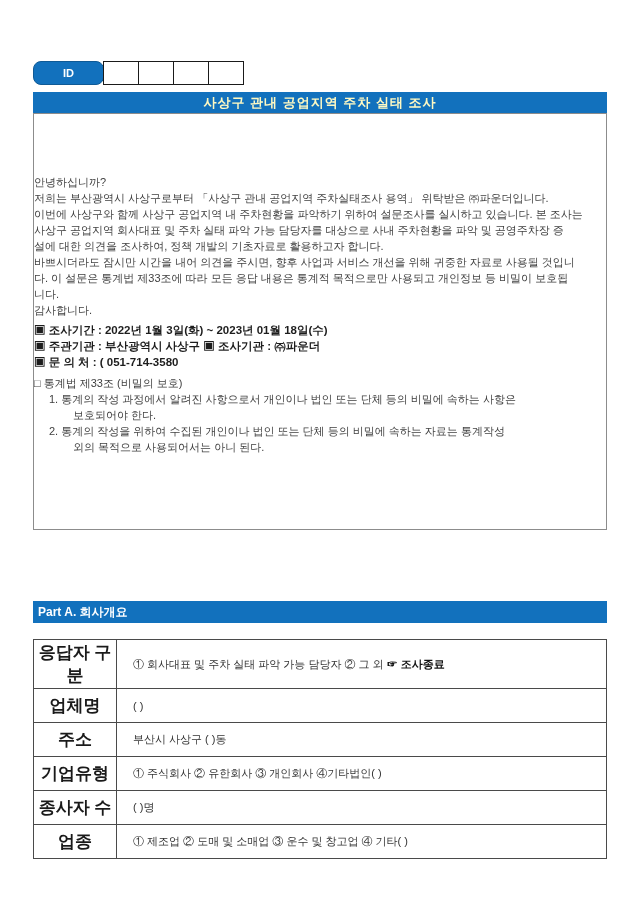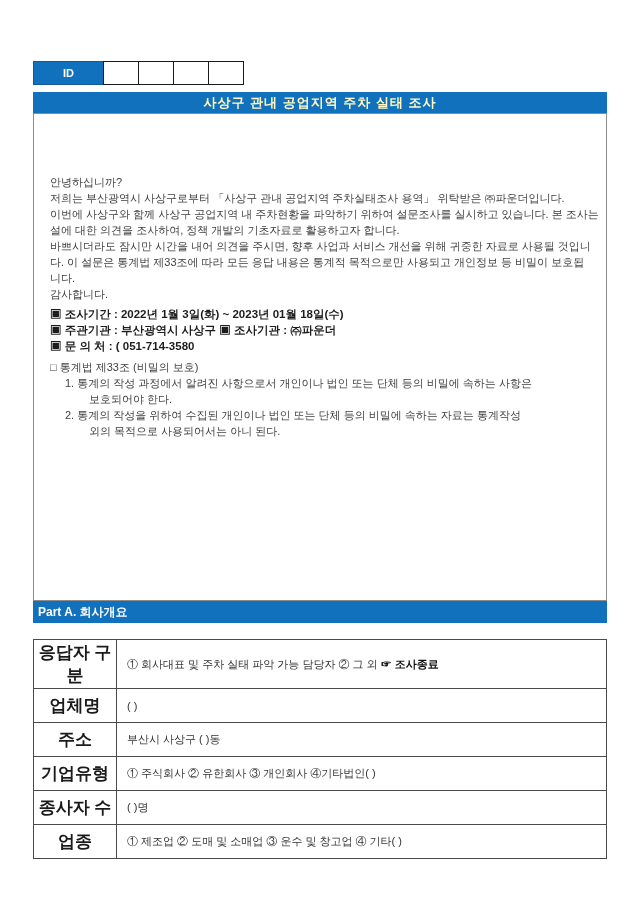--- a/index.html
+++ b/index.html
@@ -4,50 +4,50 @@
 <style>
   html,body { margin:0; padding:0; background:#ffffff; }
   body { width:640px; height:905px; font-family:"Liberation Sans", sans-serif; }
   .page { position:relative; width:640px; height:905px; background:#ffffff; overflow:hidden; }
 
   
   .id-strip { position:absolute; left:33px; top:61px; display:flex; }
   .id-cell { height:24px; box-sizing:border-box; border:1px solid #1a1a1a; margin-left:-1px; background:#ffffff; }
   .id-cell:first-child { margin-left:0; }
   .id-label { width:71px; background:#1271bd; border-color:#0f5a96; color:#ffffff;
-              font-weight:bold; font-size:11px; display:flex; align-items:center; justify-content:center; }
+              font-weight:bold; font-size:11px; display:flex; align-items:center; justify-content:center;border-radius:8px; }
   .id-blank { width:36px; }
 
   
   .title-bar { position:absolute; left:33px; top:92px; width:574px; height:21px; box-sizing:border-box;
                background:#1271bd; color:#fef9c3; text-align:center; font-size:13px; font-weight:bold;
                line-height:21px; letter-spacing:1px; }
 
   
-  .intro-box { position:absolute; left:33px; top:113px; width:574px; height:488px; box-sizing:border-box;
-               border:1px solid #8c8c8c; background:#ffffff; padding:60px 12px 0 16px;
+  .intro-box { position:absolute; left:33px; top:113px; width:574px; height:417px; box-sizing:border-box;
+               border:1px solid #8c8c8c; background:#ffffff; padding:60px 12px 0 0;
                font-size:11px; line-height:16px; color:#3f3f3f; }
   .intro-box .line { white-space:nowrap; }
   .info-group { margin-top:4px; }
   .info-group .line { font-weight:bold; color:#1d1d1d; font-size:11.5px; }
   .law-title { margin-top:5px; }
   .law-first { padding-left:15px; }
   .law-second { padding-left:39px; }
 
   
   .part-bar { position:absolute; left:33px; top:601px; width:574px; height:22px; box-sizing:border-box;
               background:#1271bd; color:#ffffff; font-weight:bold; font-size:12px; line-height:22px;
               padding-left:5px; }
 
   
   .info-table { position:absolute; left:33px; top:639px; width:574px; border-collapse:collapse;
                 font-size:11px; color:#333333; table-layout:fixed; }
   .info-table td { border:1px solid #4a4a4a; height:31px; background:#ffffff; }
   .info-table td.lbl { width:80px; text-align:center; font-weight:bold; font-size:17px; color:#1a1a1a; }
-  .info-table td.val { padding-left:10px; }
+  .info-table td.val { padding-left:16px; }
   .info-table td.val b { font-weight:bold; color:#111111; }
 </style>
 </head>
 <body>
 
 <div class="page">
 
   <div class="id-strip">
     <div class="id-cell id-label">ID</div>
     <div class="id-cell id-blank"></div>
@@ -57,20 +57,21 @@
   </div>
 
   <div class="title-bar">
     <span>사상구 관내 공업지역 주차 실태 조사</span>
   </div>
 
   <div class="intro-box">
     <div class="line">안녕하십니까?</div>
     <div class="line">저희는 부산광역시 사상구로부터 「사상구 관내 공업지역 주차실태조사 용역」 위탁받은 ㈜파운더입니다.</div>
     <div class="line">이번에 사상구와 함께 사상구 공업지역 내 주차현황을 파악하기 위하여 설문조사를 실시하고 있습니다. 본 조사는</div>
+    <div class="line">사상구 공업지역 회사대표 및 주차 실태 파악 가능 담당자를 대상으로 사내 주차현황을 파악 및 공영주차장 증</div>
     <div class="line">설에 대한 의견을 조사하여, 정책 개발의 기초자료로 활용하고자 합니다.</div>
     <div class="line">바쁘시더라도 잠시만 시간을 내어 의견을 주시면, 향후 사업과 서비스 개선을 위해 귀중한 자료로 사용될 것입니</div>
     <div class="line">다. 이 설문은 통계법 제33조에 따라 모든 응답 내용은 통계적 목적으로만 사용되고 개인정보 등 비밀이 보호됩</div>
     <div class="line">니다.</div>
     <div class="line">감사합니다.</div>
 
     <div class="info-group">
       <div class="line">▣ 조사기간 : 2022년 1월 3일(화) ~ 2023년 01월 18일(수)</div>
       <div class="line">▣ 주관기관 : 부산광역시 사상구 ▣ 조사기관 : ㈜파운더</div>
       <div class="line">▣ 문 의 처 : ( 051-714-3580</div>

